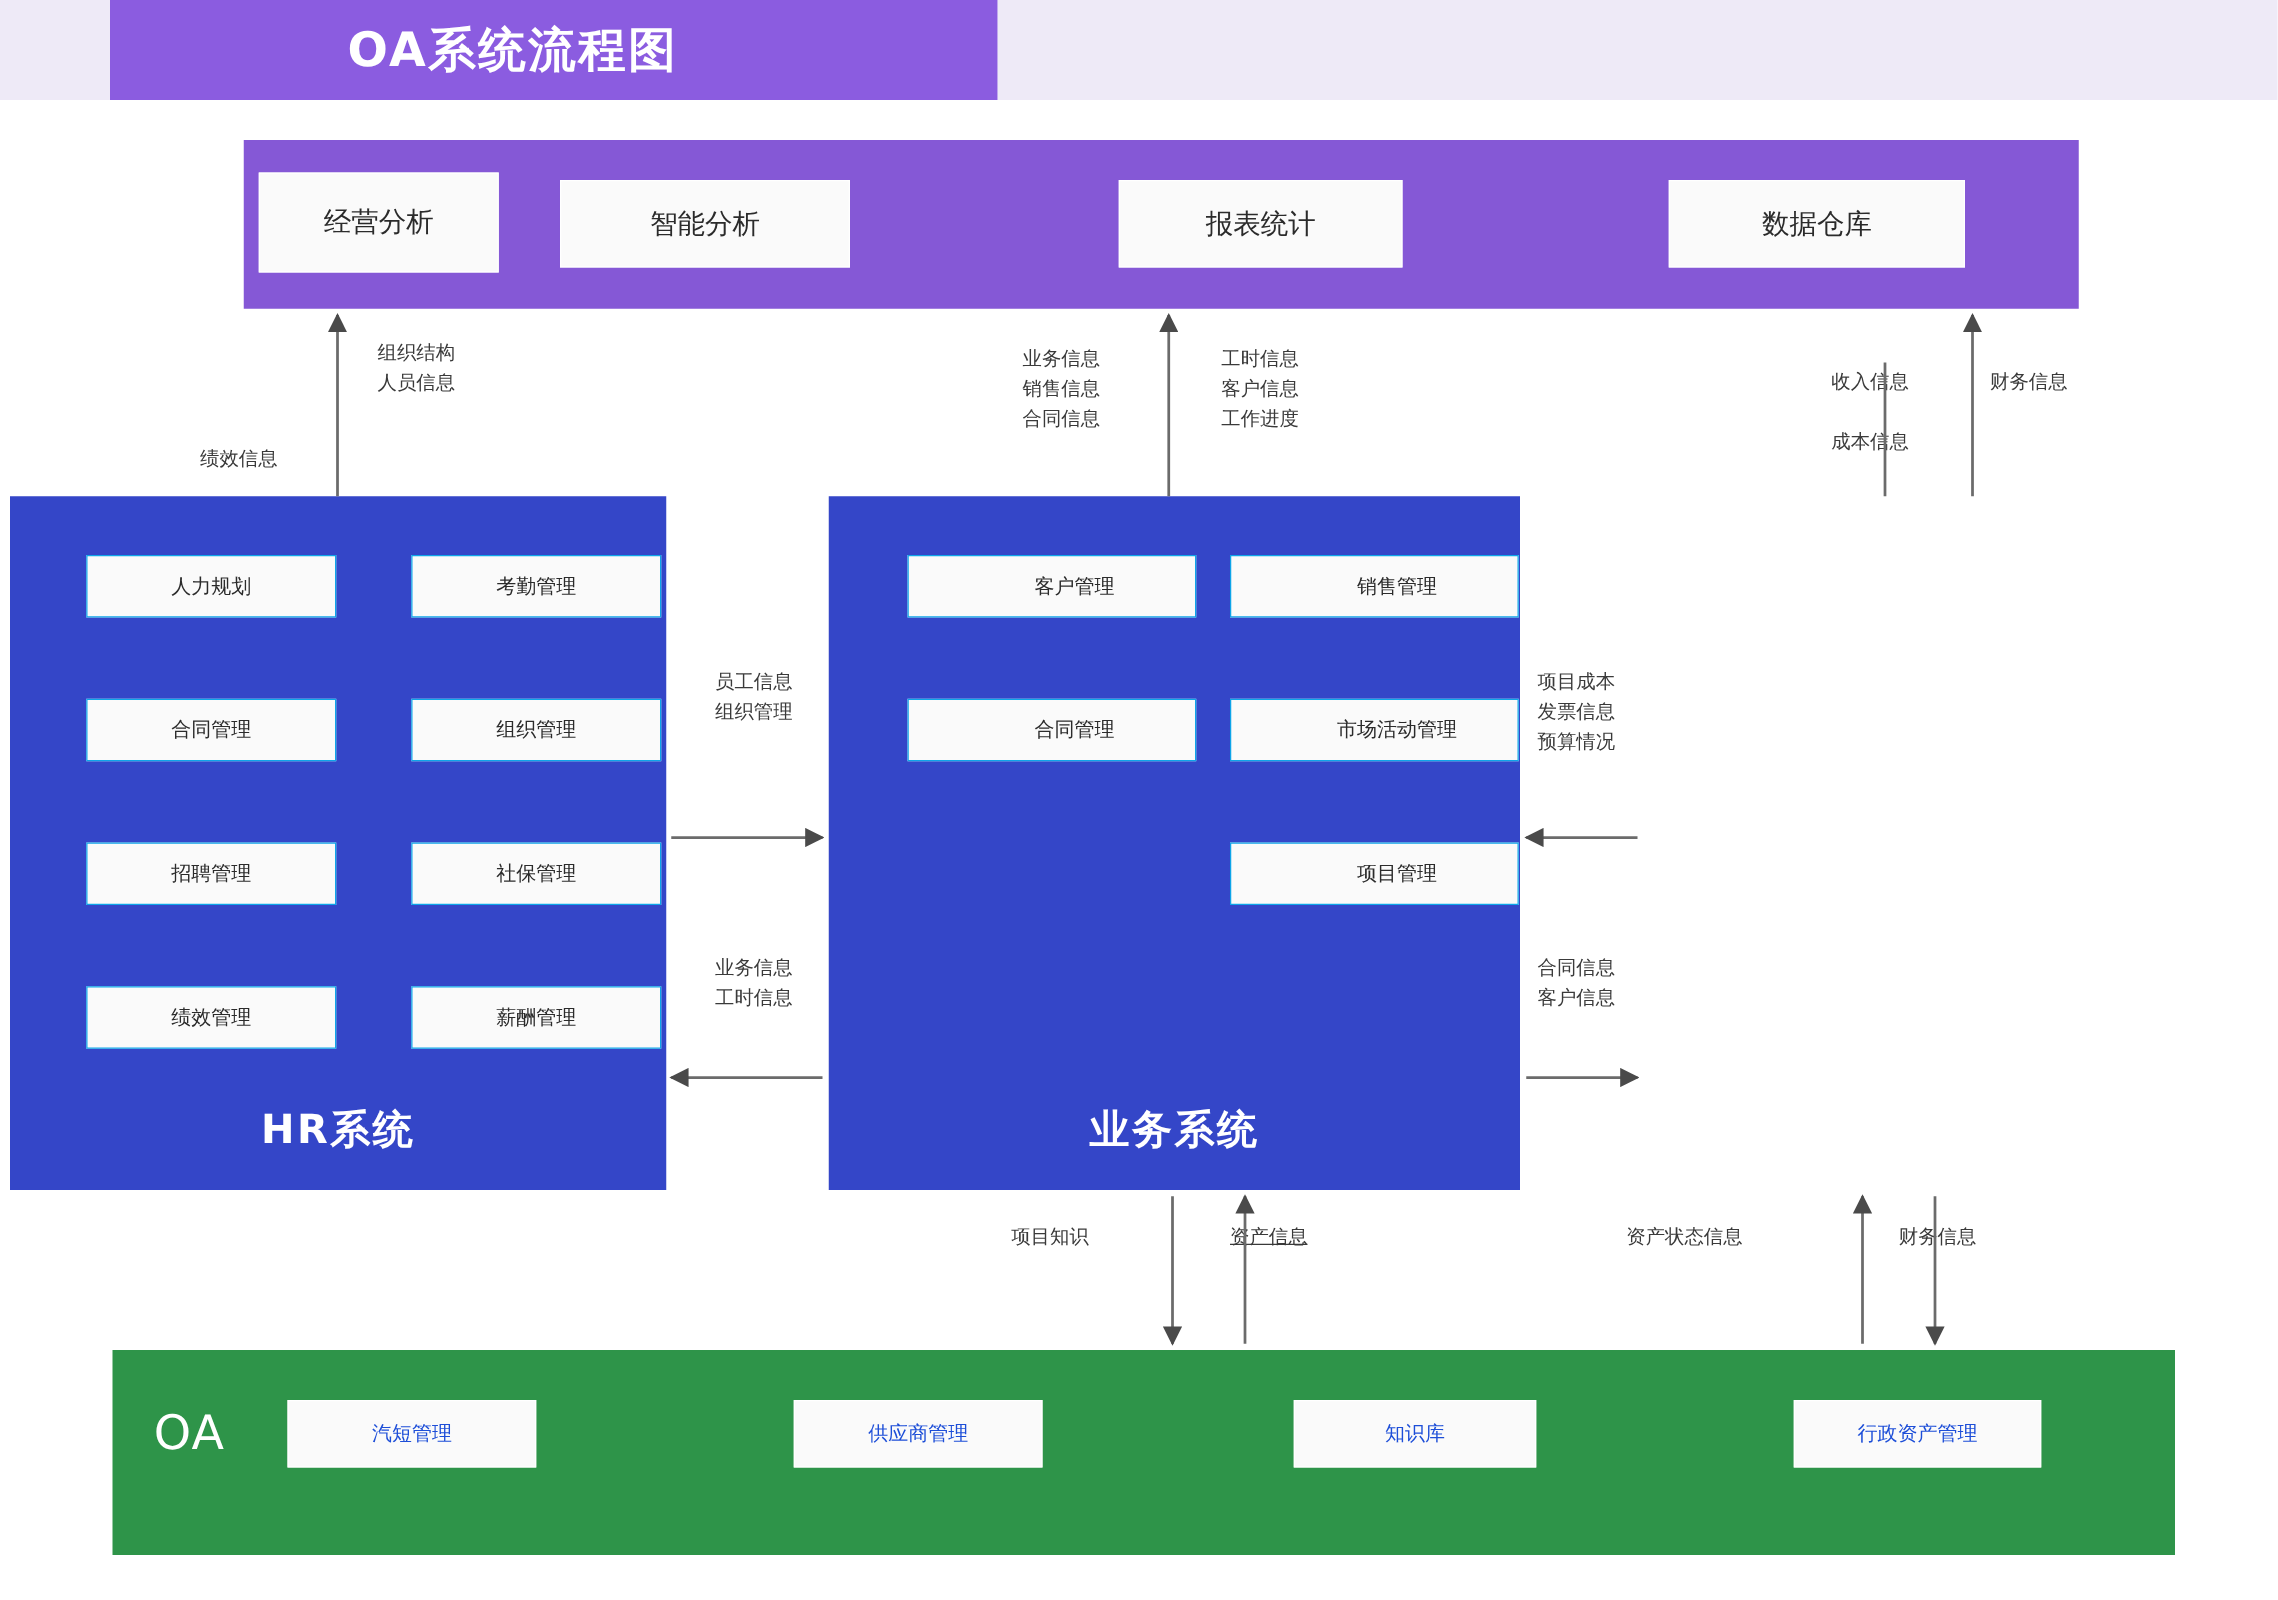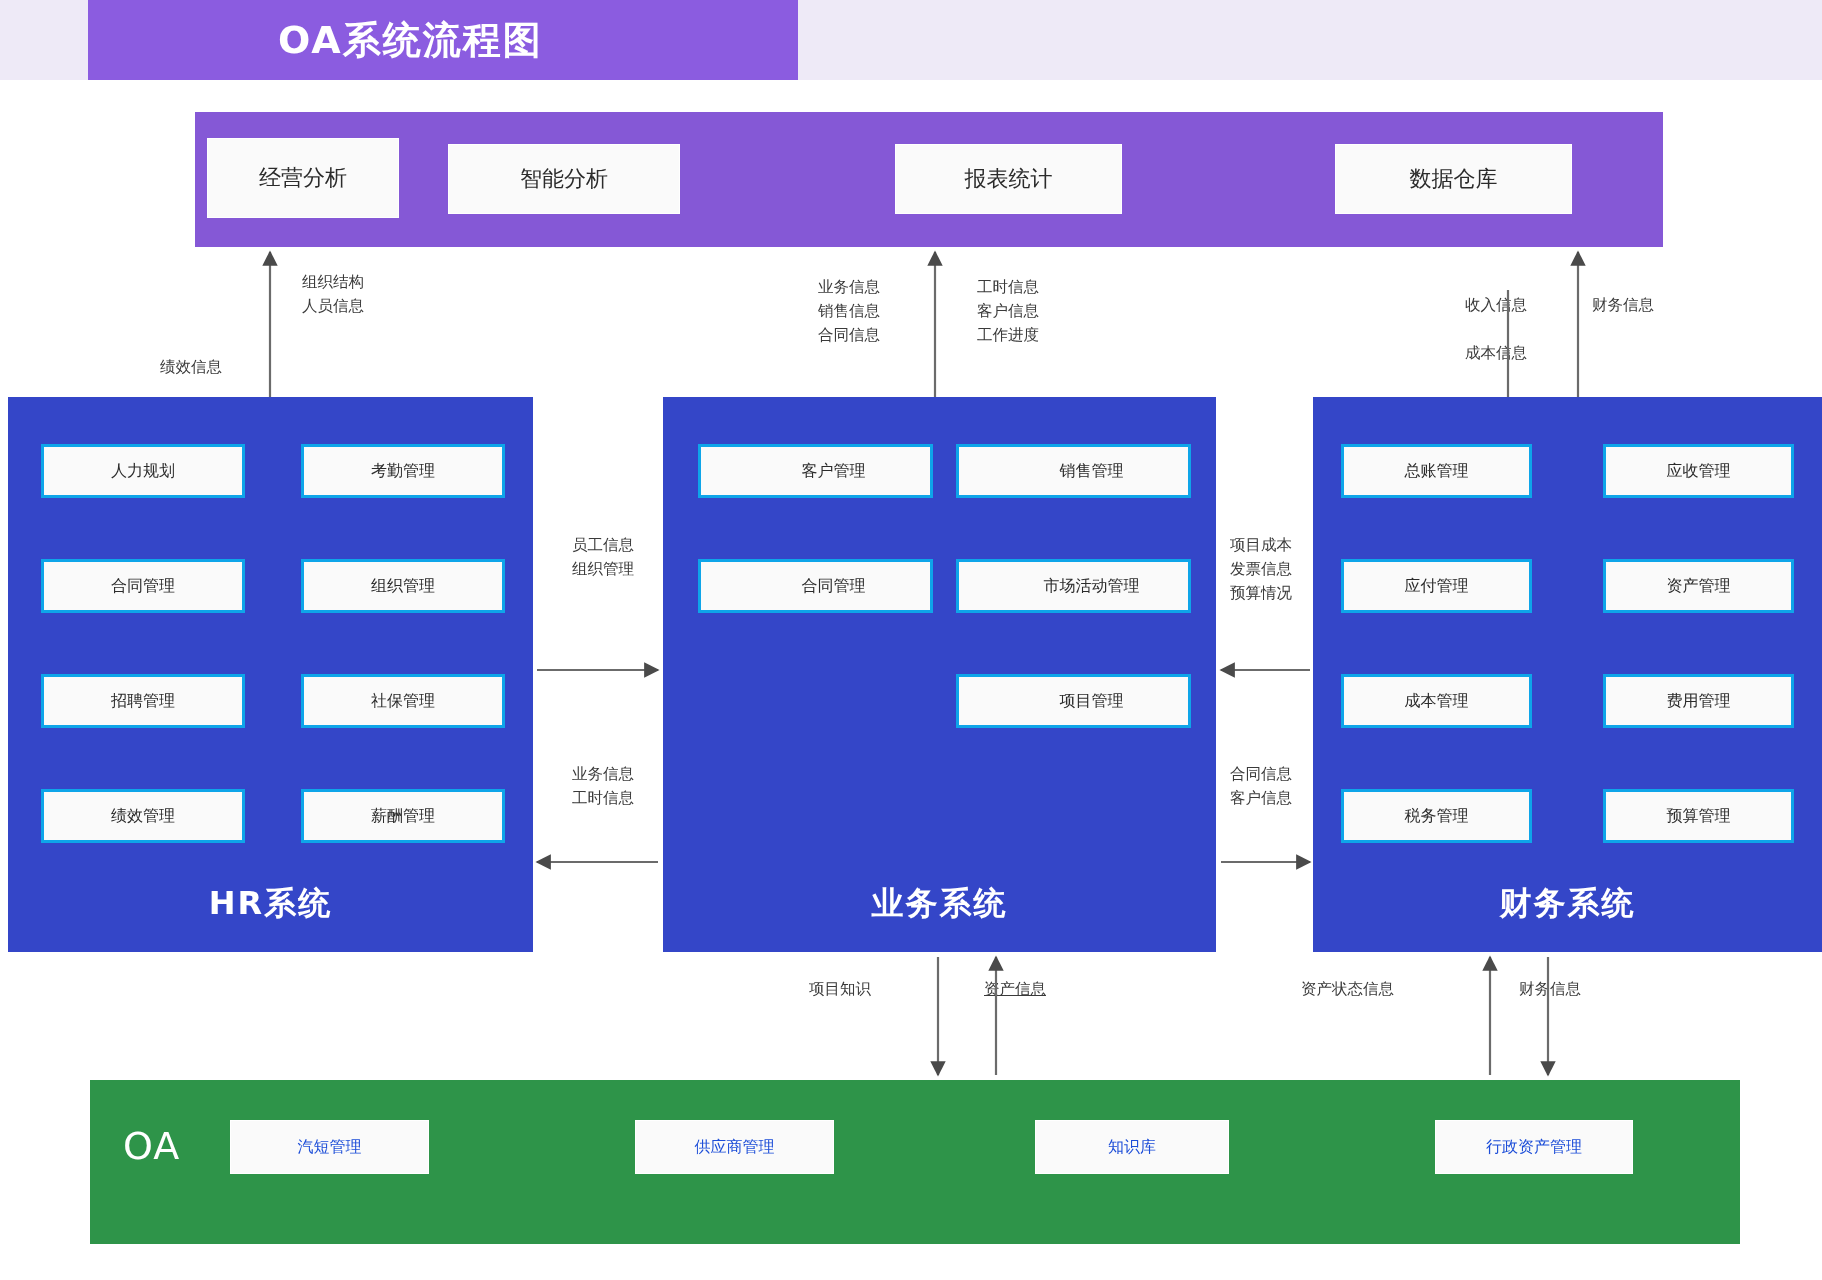--- a/index.html
+++ b/index.html
@@ -54,23 +54,23 @@
   .biz-col{left:663px;top:397px;width:553px;height:555px;}
   .fin-col{left:1313px;top:397px;width:509px;height:555px;}
 
   .sys-title{
     position:absolute;bottom:26px;left:0;width:100%;
     text-align:center;color:#ffffff;font-size:32px;font-weight:bold;
     letter-spacing:2px;
   }
   .mod-box{
     position:absolute;height:48px;
-    background:#fafafa;border:3px solid #0ea5e9;
+    background:#fafafa;border:1px solid #0ea5e9;
     display:flex;align-items:center;justify-content:center;
-    font-size:16px;color:#2b2b2b;
+    font-size:16px;color:#2b2b2b;margin-left:28px;
   }
   
   .hr-col .mod-box{width:198px;}
   .hr-col .c1{left:33px;} .hr-col .c2{left:293px;}
   .hr-col .r1{top:47px;} .hr-col .r2{top:162px;}
   .hr-col .r3{top:277px;} .hr-col .r4{top:392px;}
 
   
   .biz-col .mod-box{width:193px;padding-left:36px;}
   .biz-col .c1{left:35px;} .biz-col .c2{left:293px;}
@@ -178,31 +178,20 @@
 
   <div class="system-col biz-col">
     <div class="mod-box c1 r1">客户管理</div>
     <div class="mod-box c2 r1">销售管理</div>
     <div class="mod-box c1 r2">合同管理</div>
     <div class="mod-box c2 r2">市场活动管理</div>
     <div class="mod-box c2 r3">项目管理</div>
     <div class="sys-title">业务系统</div>
   </div>
 
-  <div class="system-col fin-col">
-    <div class="mod-box c1 r1">总账管理</div>
-    <div class="mod-box c2 r1">应收管理</div>
-    <div class="mod-box c1 r2">应付管理</div>
-    <div class="mod-box c2 r2">资产管理</div>
-    <div class="mod-box c1 r3">成本管理</div>
-    <div class="mod-box c2 r3">费用管理</div>
-    <div class="mod-box c1 r4">税务管理</div>
-    <div class="mod-box c2 r4">预算管理</div>
-    <div class="sys-title">财务系统</div>
-  </div>
 
   <div class="oa-band">
     <span class="oa-label">OA</span>
     <div class="oa-box ob1">汽短管理</div>
     <div class="oa-box ob2">供应商管理</div>
     <div class="oa-box ob3">知识库</div>
     <div class="oa-box ob4">行政资产管理</div>
   </div>
 
   <svg class="links">

